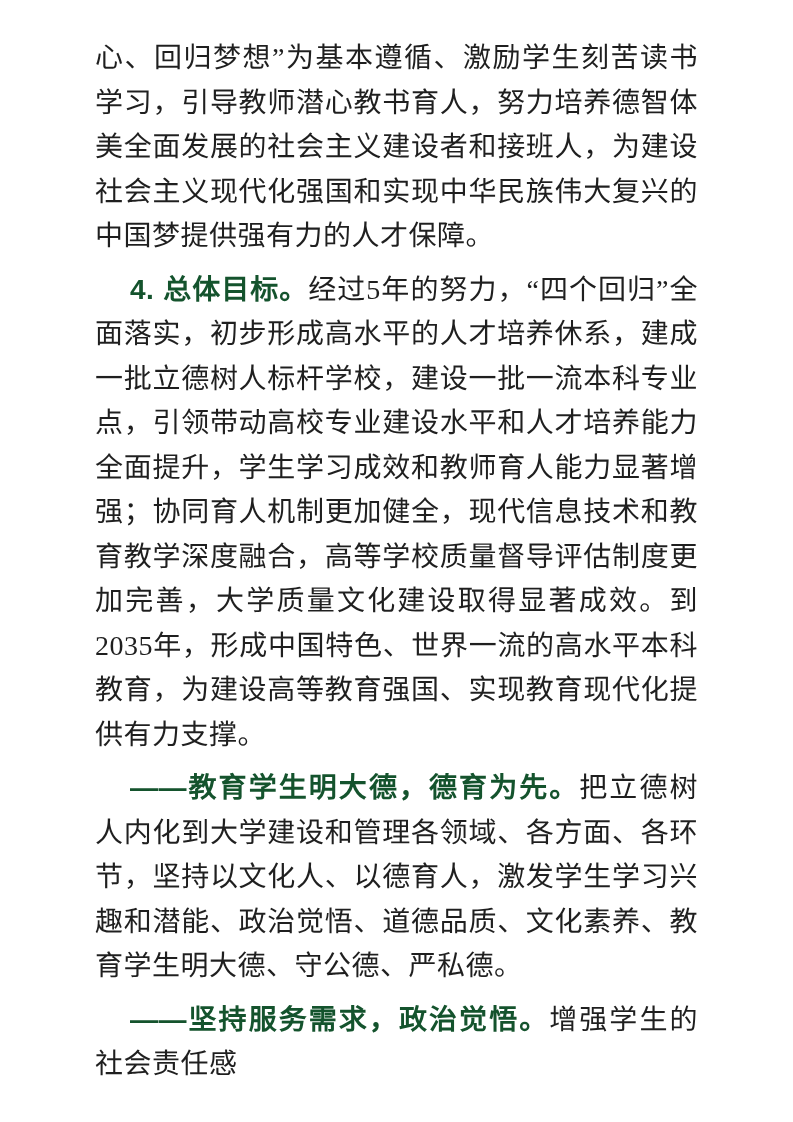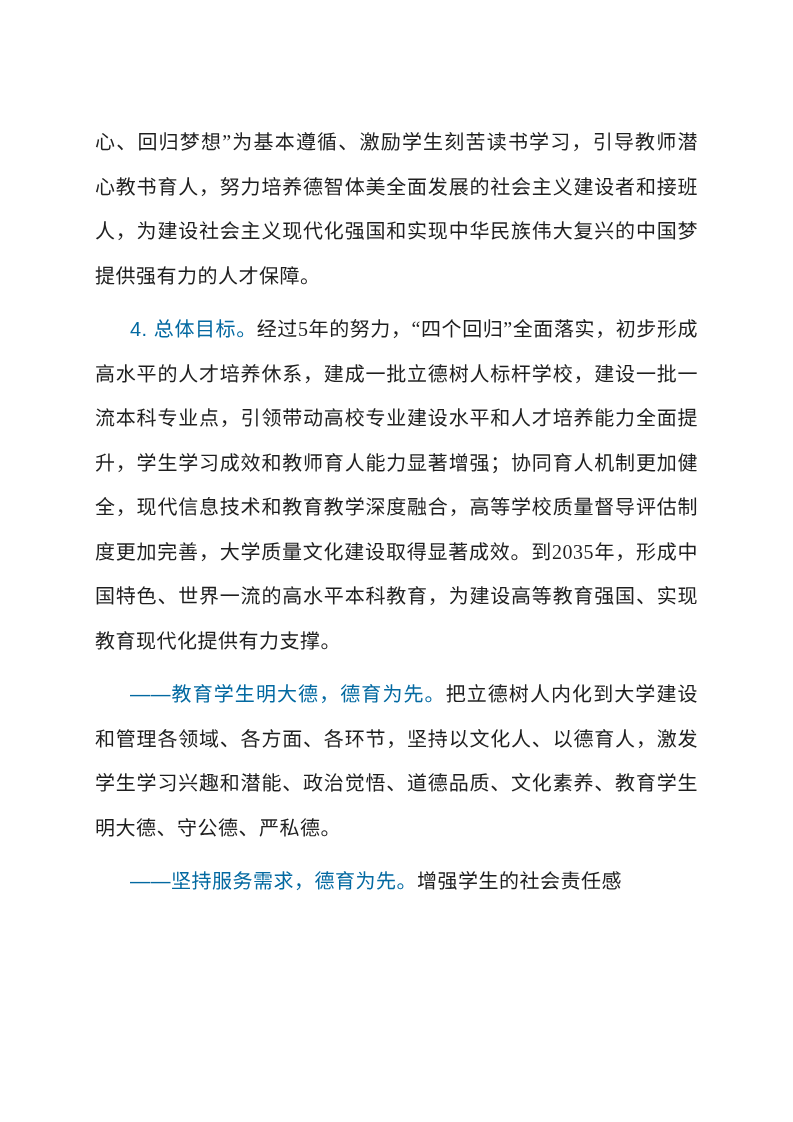--- a/index.html
+++ b/index.html
@@ -7,53 +7,53 @@
     padding: 0;
     background: #e9e9e9;
   }
   .page {
     position: relative;
     width: 793px;
     height: 1122px;
     margin: 0 auto;
     background: #ffffff;
     box-sizing: border-box;
-    padding: 120px 95px 0 95px;
+    padding: 36px 95px 0 95px;
     overflow: hidden;
     font-family: "Liberation Serif", "DejaVu Serif", serif;
-    font-size: 20px;
+    font-size: 28px;
     line-height: 44.5px;
     color: #1f1f1f;
     text-align: justify;
     text-justify: inter-character;
   }
   .para {
     margin: 0 0 9px 0;
     letter-spacing: 0.5px;
   }
   .para.indent {
     text-indent: 35px;
   }
   .para .lead {
-    font-weight: normal;
-    color: #0369a1;
+    font-weight: bold;
+    color: #14532d;
     font-family: "Liberation Sans", "DejaVu Sans", "Liberation Serif", serif;
   }
   .para .body-text {
     font-weight: normal;
   }
 </style>
 </head>
 <body>
 
 <div class="page">
   <div id="content">
   <p class="para"><span class="lead"></span><span class="body-text">心、回归梦想”为基本遵循、激励学生刻苦读书学习，引导教师潜心教书育人，努力培养德智体美全面发展的社会主义建设者和接班人，为建设社会主义现代化强国和实现中华民族伟大复兴的中国梦提供强有力的人才保障。</span></p>
 
   <p class="para indent"><span class="lead">4. 总体目标。</span><span class="body-text">经过5年的努力，“四个回归”全面落实，初步形成高水平的人才培养休系，建成一批立德树人标杆学校，建设一批一流本科专业点，引领带动高校专业建设水平和人才培养能力全面提升，学生学习成效和教师育人能力显著增强；协同育人机制更加健全，现代信息技术和教育教学深度融合，高等学校质量督导评估制度更加完善，大学质量文化建设取得显著成效。到2035年，形成中国特色、世界一流的高水平本科教育，为建设高等教育强国、实现教育现代化提供有力支撑。</span></p>
 
 
   <p class="para indent"><span class="lead">——教育学生明大德，德育为先。</span><span class="body-text">把立德树人内化到大学建设和管理各领域、各方面、各环节，坚持以文化人、以德育人，激发学生学习兴趣和潜能、政治觉悟、道德品质、文化素养、教育学生明大德、守公德、严私德。</span></p>
 
 
-  <p class="para indent"><span class="lead">——坚持服务需求，德育为先。</span><span class="body-text">增强学生的社会责任感</span></p>
+  <p class="para indent"><span class="lead">——坚持服务需求，政治觉悟。</span><span class="body-text">增强学生的社会责任感</span></p>
 </div>
 </div>
 
 </body></html>

